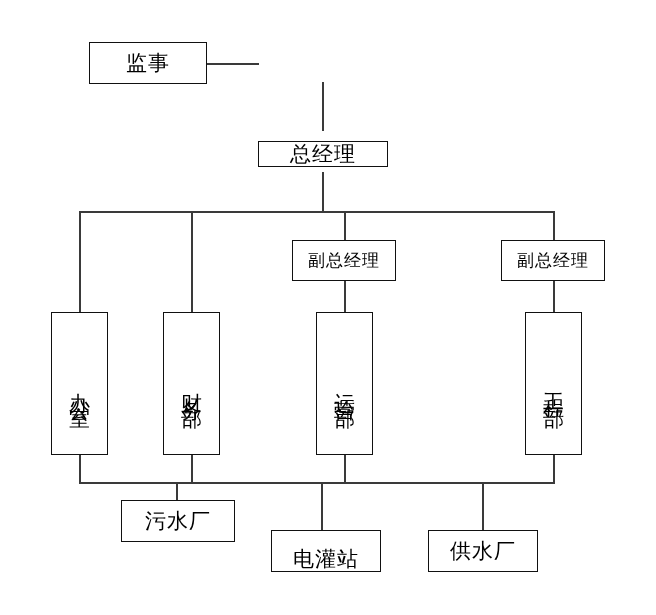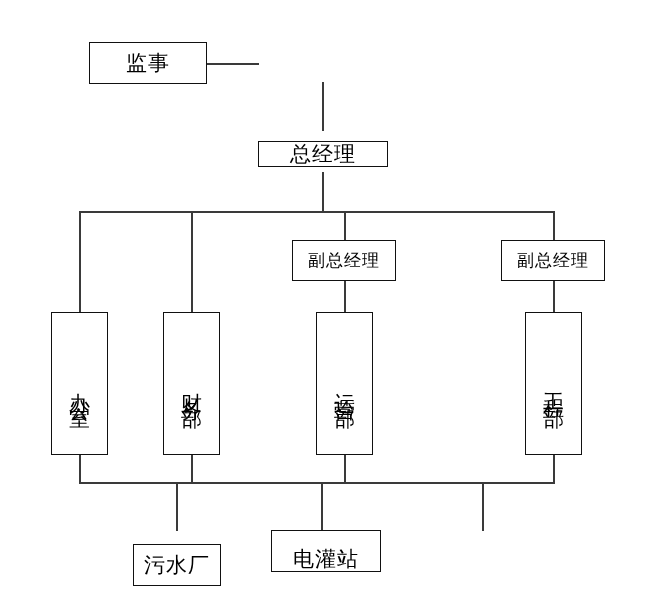--- a/index.html
+++ b/index.html
@@ -102,22 +102,25 @@
   </div>
 
   <div class="node vertical" style="left:316px; top:312px; width:57px; height:143px;">
     <span class="node-label">运营部</span>
   </div>
 
   <div class="node vertical" style="left:525px; top:312px; width:57px; height:143px;">
     <span class="node-label">工程部</span>
   </div>
 
-  <div class="node" style="left:121px; top:544px; width:88px; height:42px;margin-left:12px;">
+  <div class="node" style="left:121px; top:500px; width:114px; height:42px;">
     <span class="node-label">污水厂</span>
   </div>
 
   <div class="node" style="left:271px; top:530px; width:110px; height:42px;align-items:flex-end;">
     <span class="node-label">电灌站</span>
   </div>
 
+  <div class="node" style="left:428px; top:530px; width:110px; height:42px;">
+    <span class="node-label">供水厂</span>
+  </div>
 
 </div>
 
 </body></html>

